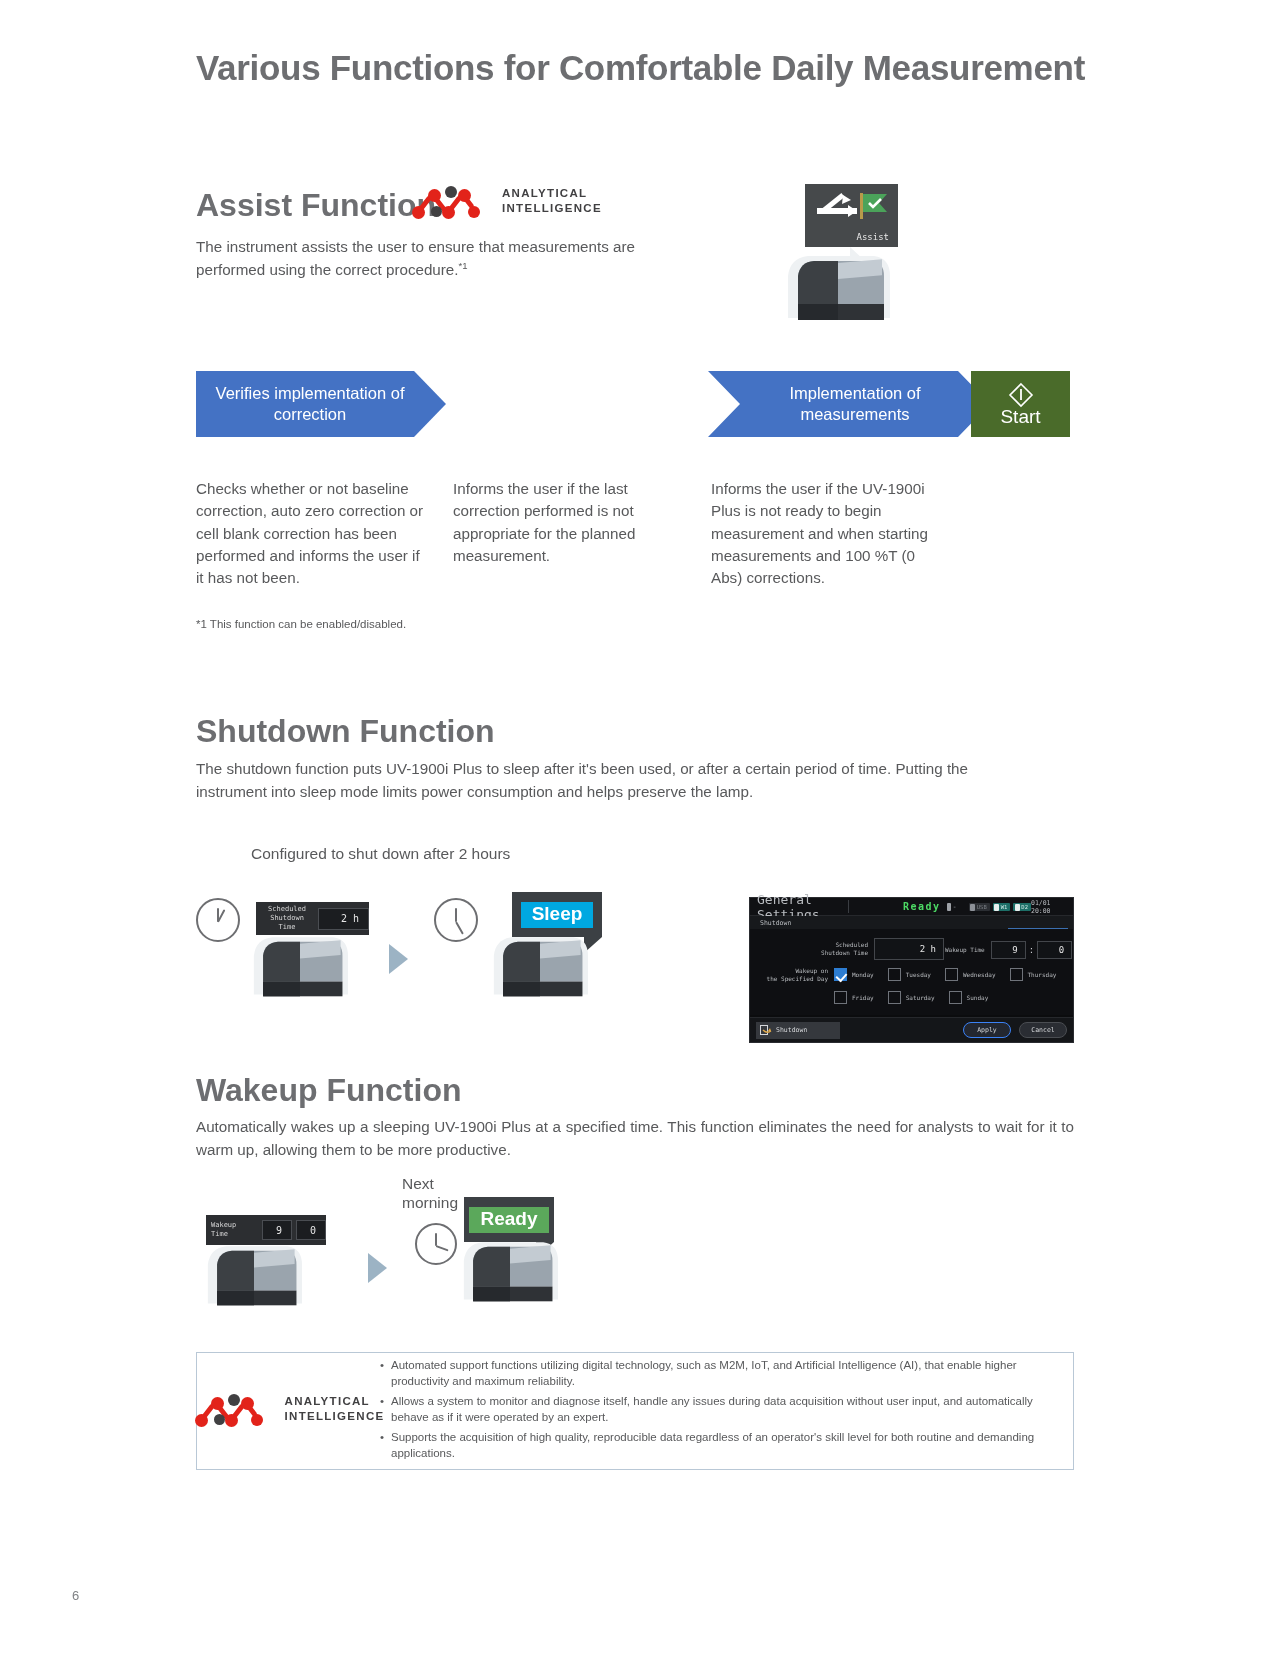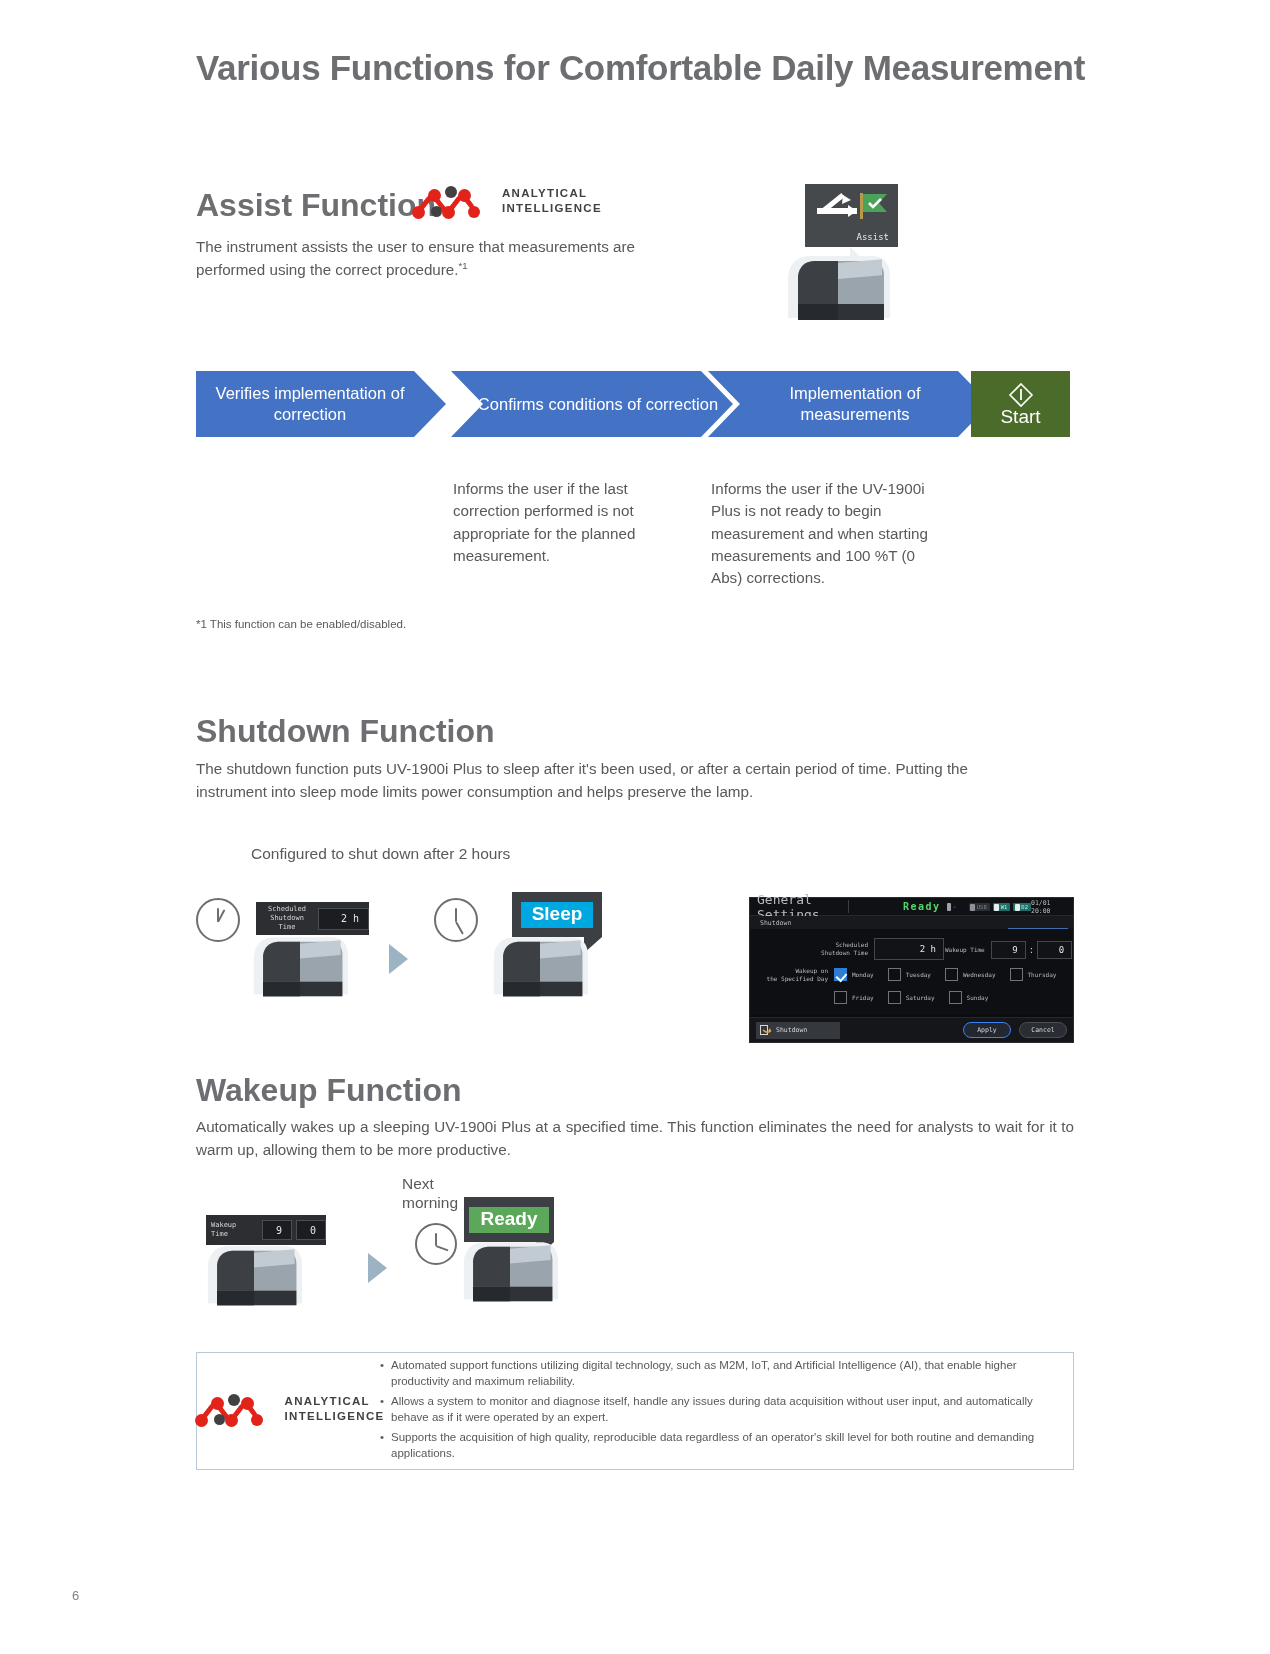--- a/index.html
+++ b/index.html
@@ -297,37 +297,35 @@
       <rect x="56" y="22" width="44" height="16" fill="#c3cbd2" transform="skewY(-5)"></rect>
       <rect x="16" y="58" width="86" height="16" fill="#2f3236"></rect>
       <rect x="16" y="58" width="40" height="16" fill="#26292d"></rect>
     </svg>
   </div>
 
   <div id="flow-row">
     <div class="flow-chev c1">
       <span class="lbl">Verifies implementation of correction</span>
     </div>
-    <div class="flow-chev c2">
-      <span class="lbl">Confirms conditions of correction</span>
-    </div>
     <div class="flow-chev c3">
       <span class="lbl">Implementation of measurements</span>
     </div>
     <div class="flow-start">
       <span class="start-ico">
         <svg width="26" height="26" viewBox="0 0 26 26">
           <path d="M13 2 L24 13 L13 24 L2 13 Z" fill="none" stroke="#ffffff" stroke-width="1.6"></path>
           <path d="M13 7 V18" stroke="#ffffff" stroke-width="1.8"></path>
         </svg>
       </span>
       <span class="slabel">Start</span>
     </div>
   </div>
 
+  <div class="desc-col" id="desc-col-1">Checks whether or not baseline correction, auto zero correction or cell blank correction has been performed and informs the user if it has not been.</div>
   <div class="desc-col" id="desc-col-2">Informs the user if the last correction performed is not appropriate for the planned measurement.</div>
   <div class="desc-col" id="desc-col-3">Informs the user if the UV-1900i Plus is not ready to begin measurement and when starting measurements and 100 %T (0 Abs) corrections.</div>
 
   <div id="footnote">*1 This function can be enabled/disabled.</div>
 
   <div class="sec-h" id="shutdown-heading">Shutdown Function</div>
   <div class="body-p" id="shutdown-desc">The shutdown function puts UV-1900i Plus to sleep after it's been used, or after a certain period of time. Putting the instrument into sleep mode limits power consumption and helps preserve the lamp.</div>
 
   <div id="shutdown-caption">Configured to shut down after 2 hours</div>
 

